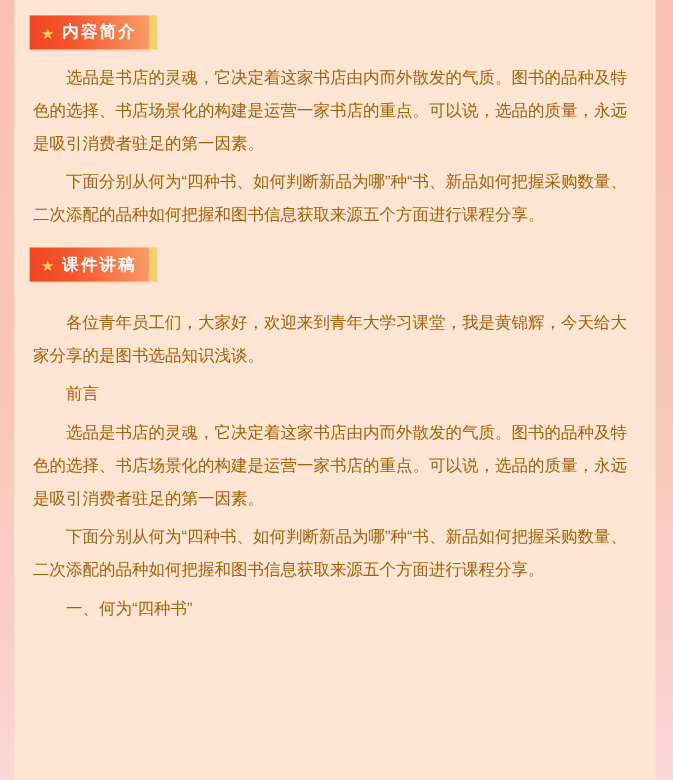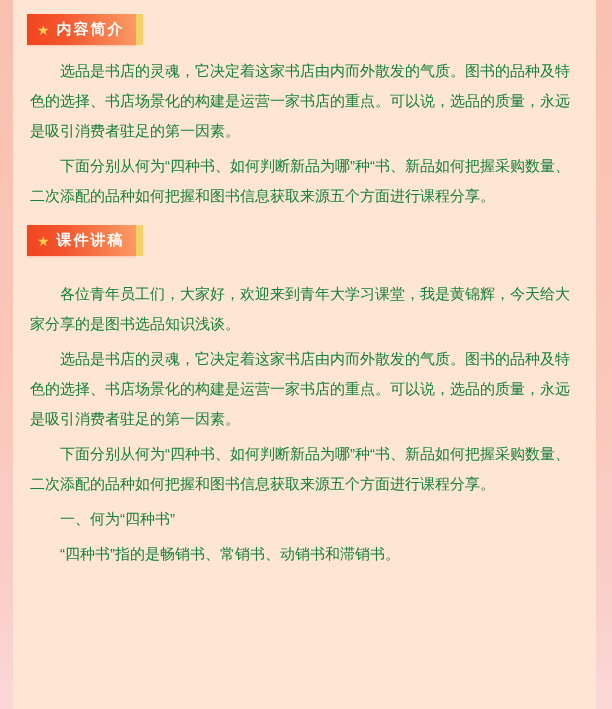--- a/index.html
+++ b/index.html
@@ -53,21 +53,21 @@
     color: #ffd04d;
     font-size: 14px;
     margin-right: 7px;
     letter-spacing: 0;
     font-weight: normal;
   }
   .section p {
     margin: 5px 26px 5px 17px;
     font-size: 15px;
     line-height: 30px;
-    color: #15803d;
+    color: #a16207;
     text-indent: 2em;
     text-align: justify;
   }
   .section-lecture {
     margin-top: 14px;
   }
   .section-lecture .badge {
     margin-bottom: 18px;
   }
 </style>
@@ -86,19 +86,19 @@
     <p>下面分别从何为“四种书、如何判断新品为哪”种“书、新品如何把握采购数量、二次添配的品种如何把握和图书信息获取来源五个方面进行课程分享。</p>
   </section>
 
   <section class="section section-lecture">
     <div class="badge">
       <span class="star">★</span>
       <span>课件讲稿</span>
       <span class="accent"></span>
     </div>
     <p>各位青年员工们，大家好，欢迎来到青年大学习课堂，我是黄锦辉，今天给大家分享的是图书选品知识浅谈。</p>
+    <p>前言</p>
     <p>选品是书店的灵魂，它决定着这家书店由内而外散发的气质。图书的品种及特色的选择、书店场景化的构建是运营一家书店的重点。可以说，选品的质量，永远是吸引消费者驻足的第一因素。</p>
     <p>下面分别从何为“四种书、如何判断新品为哪”种“书、新品如何把握采购数量、二次添配的品种如何把握和图书信息获取来源五个方面进行课程分享。</p>
     <p>一、何为“四种书”</p>
-    <p>“四种书”指的是畅销书、常销书、动销书和滞销书。</p>
   </section>
 
 </div>
 
 </body></html>

